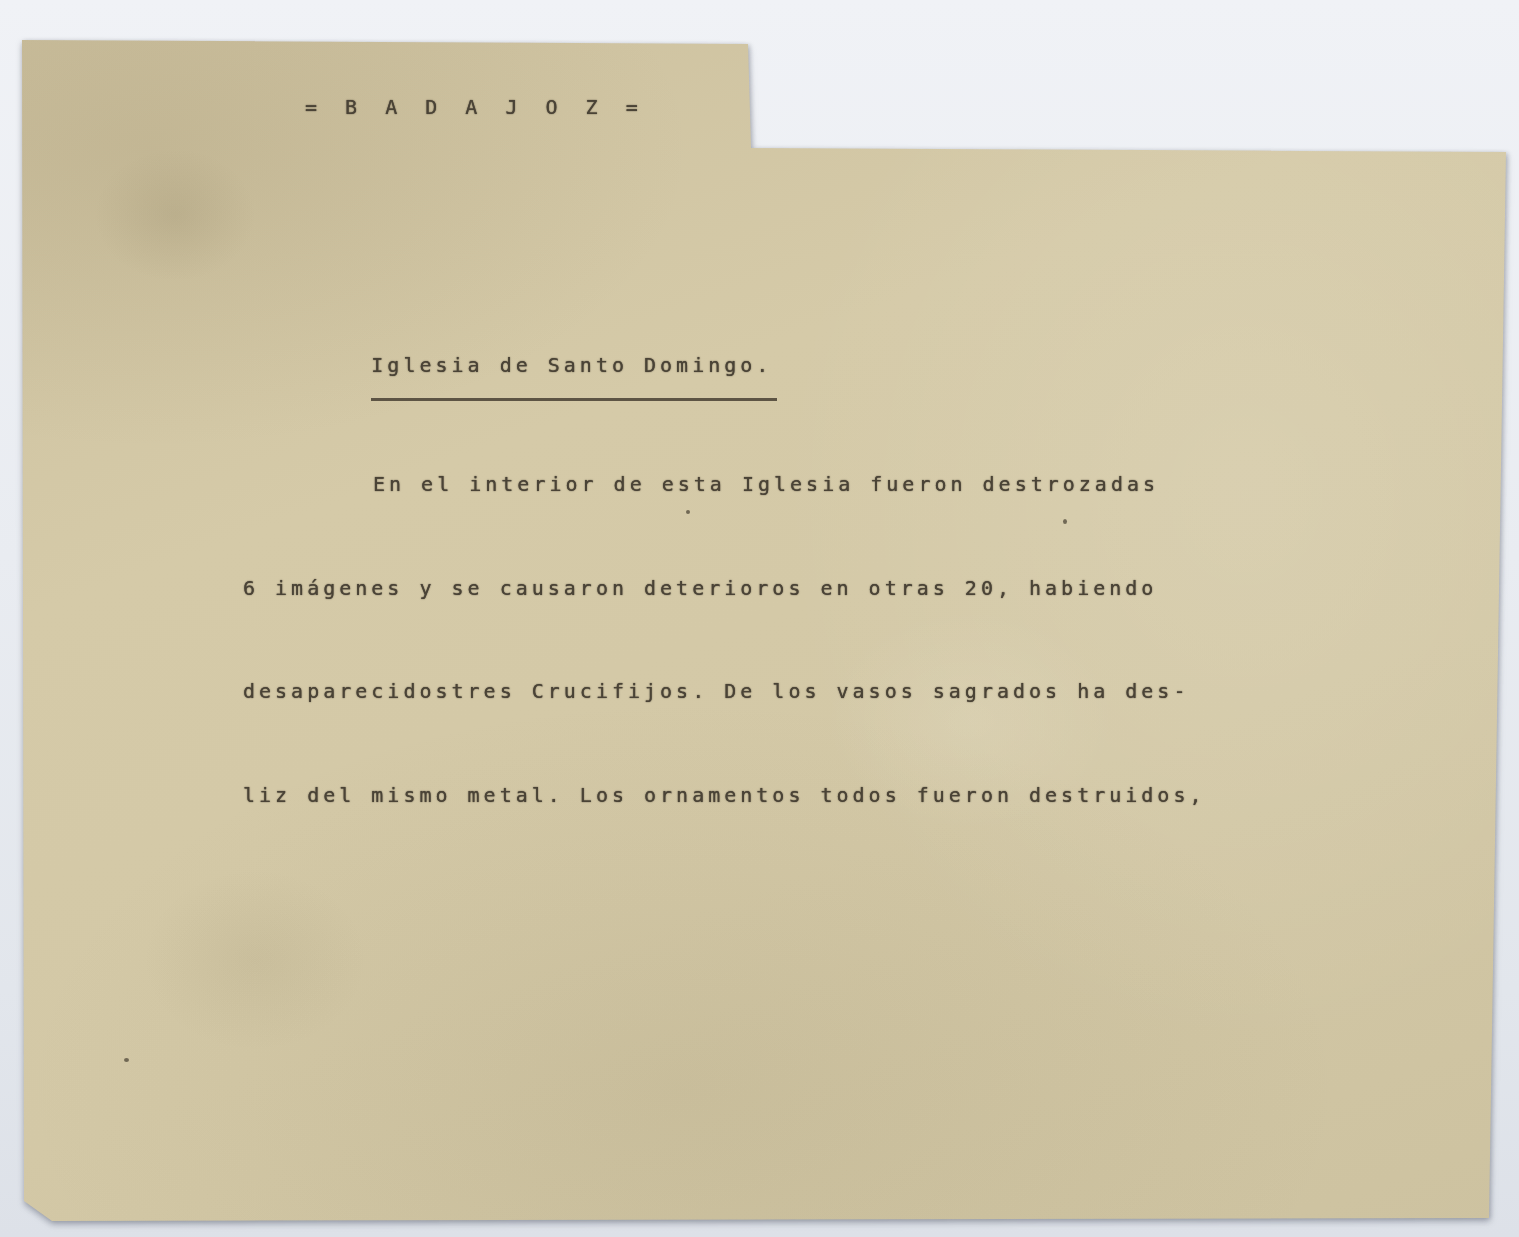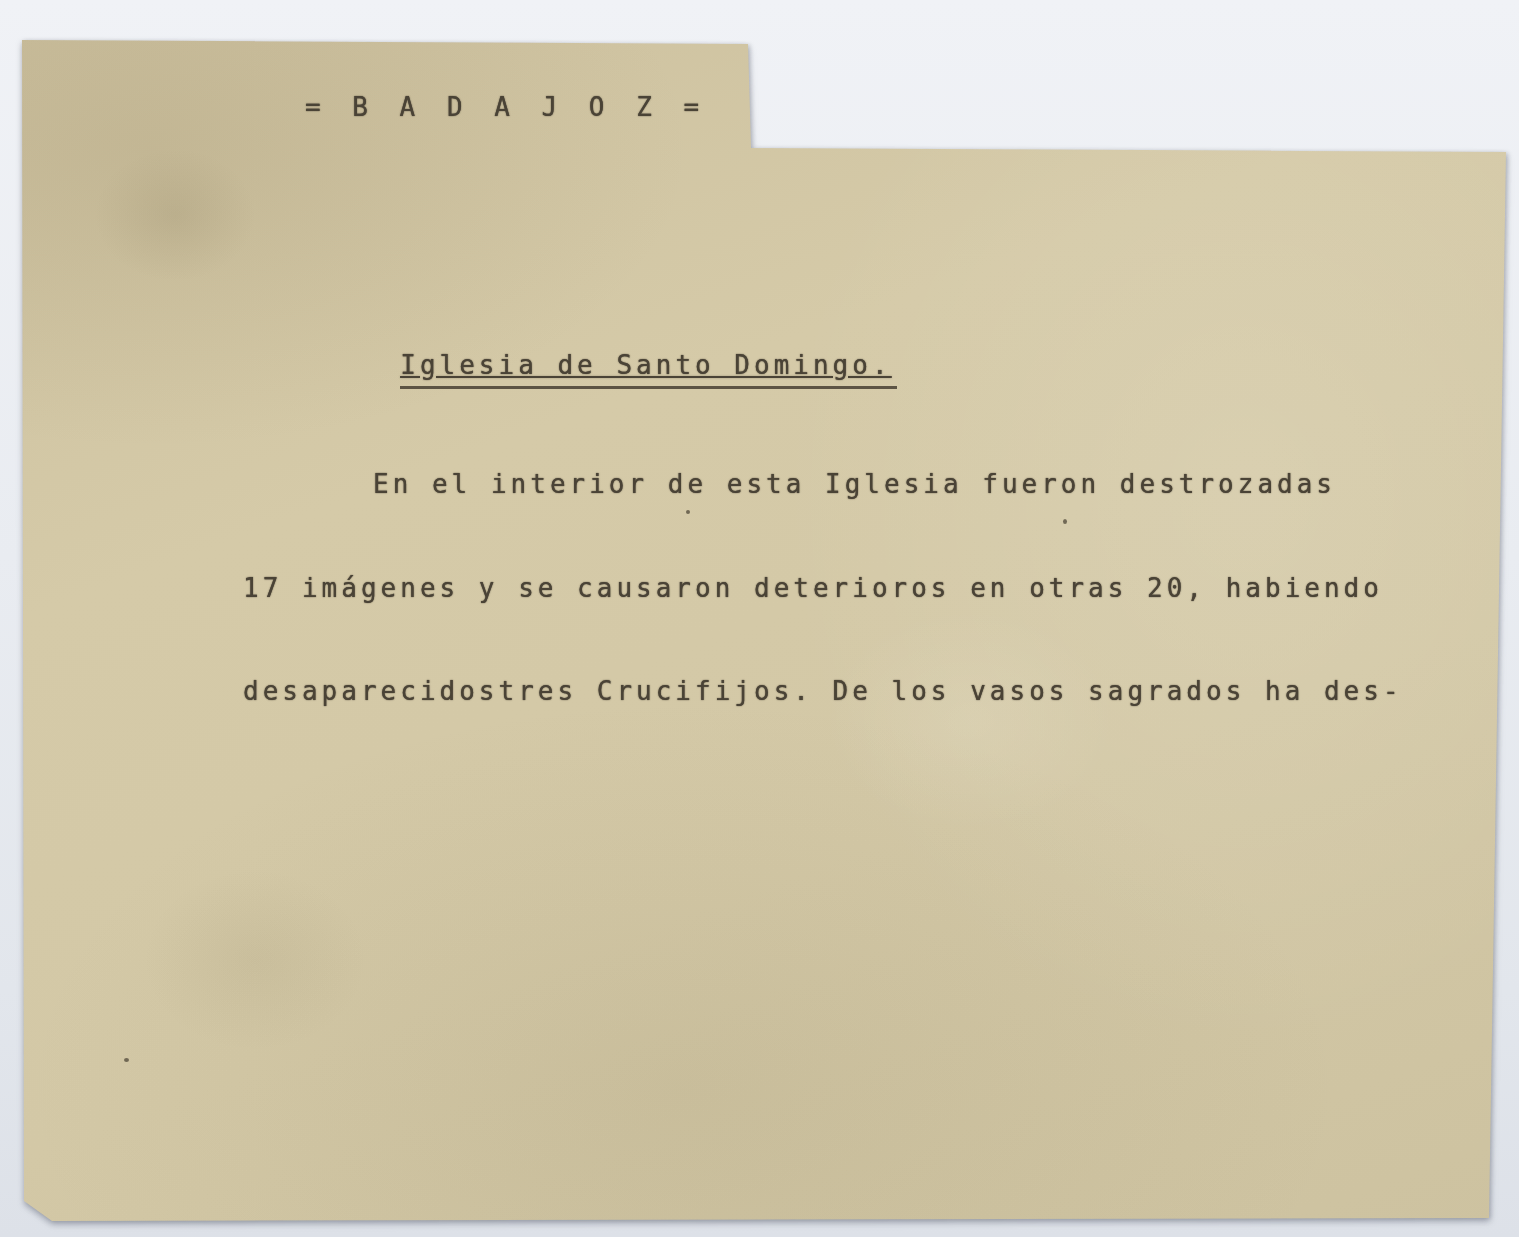--- a/index.html
+++ b/index.html
@@ -32,42 +32,41 @@
       radial-gradient(760px 900px at 82% 40%, rgba(255,255,244,0.12), transparent 62%),
       radial-gradient(1100px 650px at 45% 88%, rgba(122,108,72,0.10), transparent 60%),
       linear-gradient(160deg, #ccc09e 0%, var(--paper, #d5caa8) 35%, #d3c8a6 65%, #cdc2a0 100%);
     box-shadow:
       inset 14px 0 12px -8px rgba(95,85,62,0.55),
       inset 0 10px 12px -8px rgba(110,100,78,0.40),
       inset -7px -9px 14px -9px rgba(110,100,78,0.35);
   }
   .typewriter {
     position: absolute;
-    font-size: 26px;
+    font-size: 20px;
     letter-spacing: 4px;
     line-height: 34.5px;
     color: var(--ink, #4a4336);
     text-shadow: 0 0 1px currentColor, 0 0 2px rgba(74,67,54,0.35);
     white-space: pre;
   }
   .header {
     left: 305px;
     top: 90px;
     letter-spacing: 8px;
   }
   .title {
     left: 243px;
     top: 313px;
   }
   .title span {
     display: inline-block;
-    padding-bottom: 4px;
+    padding-bottom: 16px;
     padding-right: 5px;
     border-bottom: 3px solid rgba(72,64,50,0.85);
-    text-decoration: underline;
   }
   .paragraph {
     left: 243px;
     top: 398px;
     width: 1270px;
   }
   .pline { height: 34.5px; }
   .pline.indent { padding-left: 130px; }
   
   .blotch, .speck { position: absolute; pointer-events: none; }
@@ -100,22 +99,23 @@
       <div class="blotch b3"></div>
 
       <div class="typewriter header">= B A D A J O Z =</div>
 
       <div class="typewriter title">
         <span>Iglesia de Santo Domingo.</span>
       </div>
 
       <div class="typewriter paragraph">
         <div class="pline indent">En el interior de esta Iglesia fueron destrozadas</div>
-        <div class="pline">17 imágenes y se causaron deterioros en otras 20, habiendo</div>
+        <div class="pline">6 imágenes y se causaron deterioros en otras 20, habiendo</div>
         <div class="pline">desaparecidostres Crucifijos. De los vasos sagrados ha des-</div>
+        <div class="pline">liz del mismo metal. Los ornamentos todos fueron destruidos,</div>
       </div>
 
       <div class="speck s1"></div>
       <div class="speck s2"></div>
       <div class="speck s3"></div>
 
     </div>
   </div>
 </div>
 

